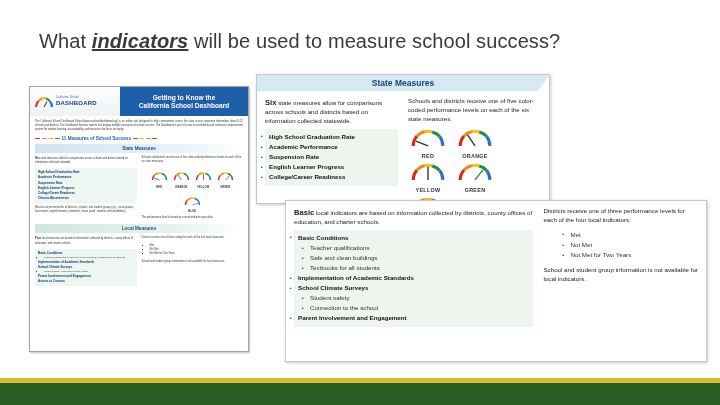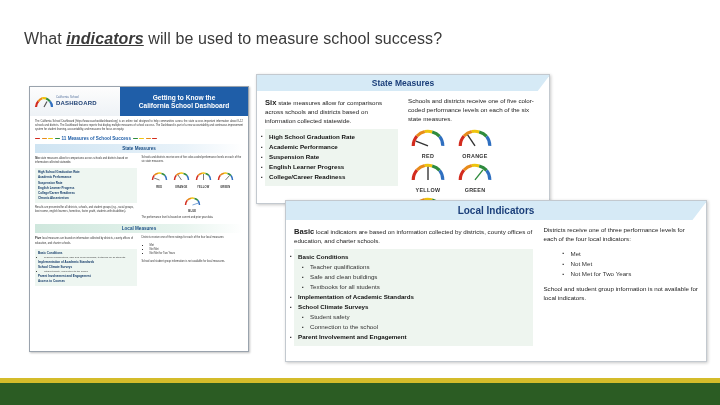--- a/index.html
+++ b/index.html
@@ -3,22 +3,22 @@
 <meta charset="utf-8">
 <style>
   html,body{margin:0;padding:0;}
   body{
     width:720px;height:405px;background:#ffffff;overflow:hidden;position:relative;
     font-family:"Liberation Sans",sans-serif;color:#222;
   }
 
   
   .slide-title{
-    position:absolute;left:24px;top:30px;width:672px;
-    font-size:16px;color:#3a3a3a;letter-spacing:.1px;white-space:nowrap;
+    position:absolute;left:39px;top:30px;width:672px;
+    font-size:20px;color:#3a3a3a;letter-spacing:.1px;white-space:nowrap;
   }
   .slide-title .emph{font-style:italic;font-weight:bold;text-decoration:underline;}
 
   
   .footer-yellow{position:absolute;left:0;bottom:22px;width:720px;height:5px;background:#d4bc2a;}
   .footer-green{position:absolute;left:0;bottom:0;width:720px;height:22px;background:#2b5c23;}
 
   
   .doc-left{
     position:absolute;left:29px;top:86px;width:218px;height:264px;
@@ -339,21 +339,20 @@
             <line x1="17" y1="16" x2="29" y2="11.5" stroke="#2f6fc0" stroke-width="1.3"></line>
           </svg>
           
         </div>
       </div>
     </div>
   </div>
 </div>
 
 <div class="card card-local">
-  <div class="band">Local Indicators</div>
   <div class="card-body">
     <div class="cb-col" style="flex:1.55">
       <div class="p"><span class="lead">Basic</span><span> local indicators are based on information collected by districts, county offices of education, and charter schools.</span></div>
       <ul class="bullets tint-green">
         <li>Basic Conditions</li>
         <ul class="bullets sub">
           <li>Teacher qualifications</li>
           <li>Safe and clean buildings</li>
           <li>Textbooks for all students</li>
         </ul>

